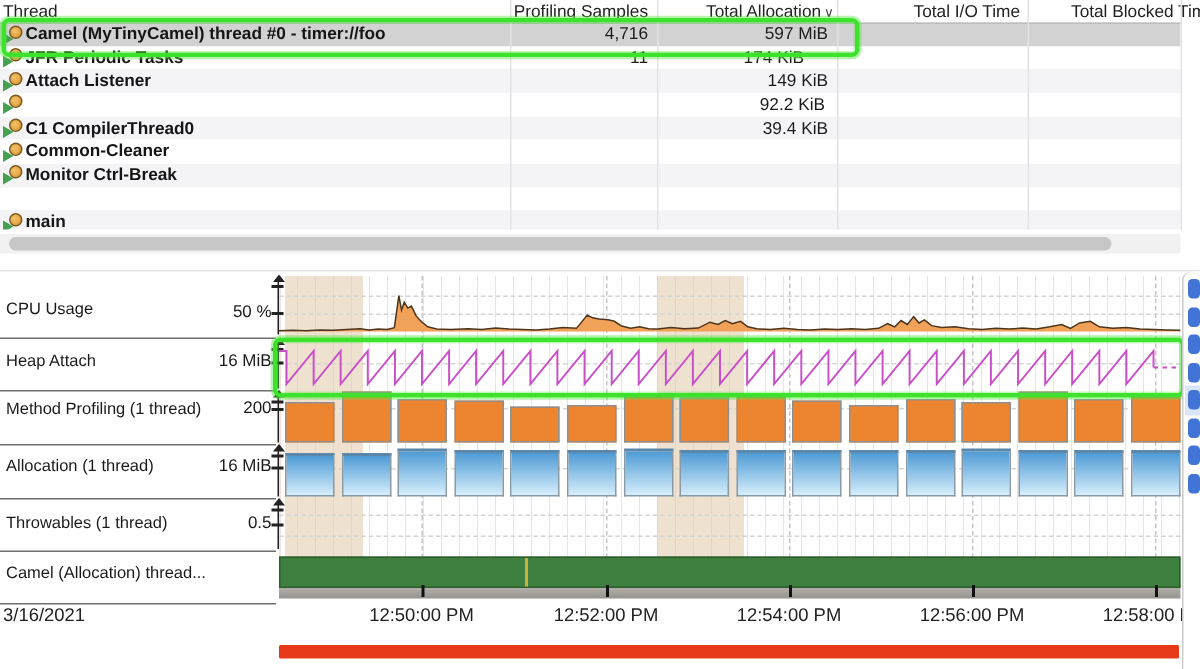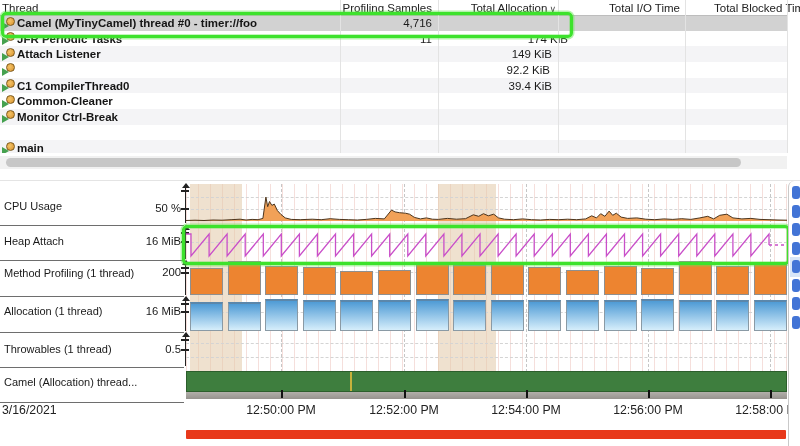--- a/index.html
+++ b/index.html
@@ -57,31 +57,32 @@
 
   <div id="thread-table">
     <div id="table-rows">
         <div class="trow" style="top: 15px; background: rgb(210, 210, 210);">
           <div class="ticon">
             <div class="tri"></div>
             <div class="circ"></div>
           </div>
           <span class="tname">Camel (MyTinyCamel) thread #0 - timer://foo</span>
           <span class="tval" style="left: 340px; width: 92px;">4,716</span>
+          <span class="tval" style="left: 438px; width: 114px;">597 MiB</span>
           <span class="tval" style="left: 558px; width: 120px;"></span>
           <span class="tval" style="left: 685px; width: 94px;"></span>
         </div>
         <div class="trow" style="top: 30.65px; background: rgb(255, 255, 255);">
           <div class="ticon">
             <div class="tri"></div>
             <div class="circ"></div>
           </div>
           <span class="tname">JFR Periodic Tasks</span>
           <span class="tval" style="left: 340px; width: 92px;">11</span>
-          <span class="tval" style="left: 454px; width: 114px; text-align: right;">174 KiB</span>
+          <span class="tval" style="left: 422px; width: 114px; text-align: right;">174 KiB</span>
           <span class="tval" style="left: 558px; width: 120px;"></span>
           <span class="tval" style="left: 685px; width: 94px;"></span>
         </div>
         <div class="trow" style="top: 46.3px; background: rgb(244, 244, 246);">
           <div class="ticon">
             <div class="tri"></div>
             <div class="circ"></div>
           </div>
           <span class="tname">Attach Listener</span>
           <span class="tval" style="left: 340px; width: 92px;"></span>

